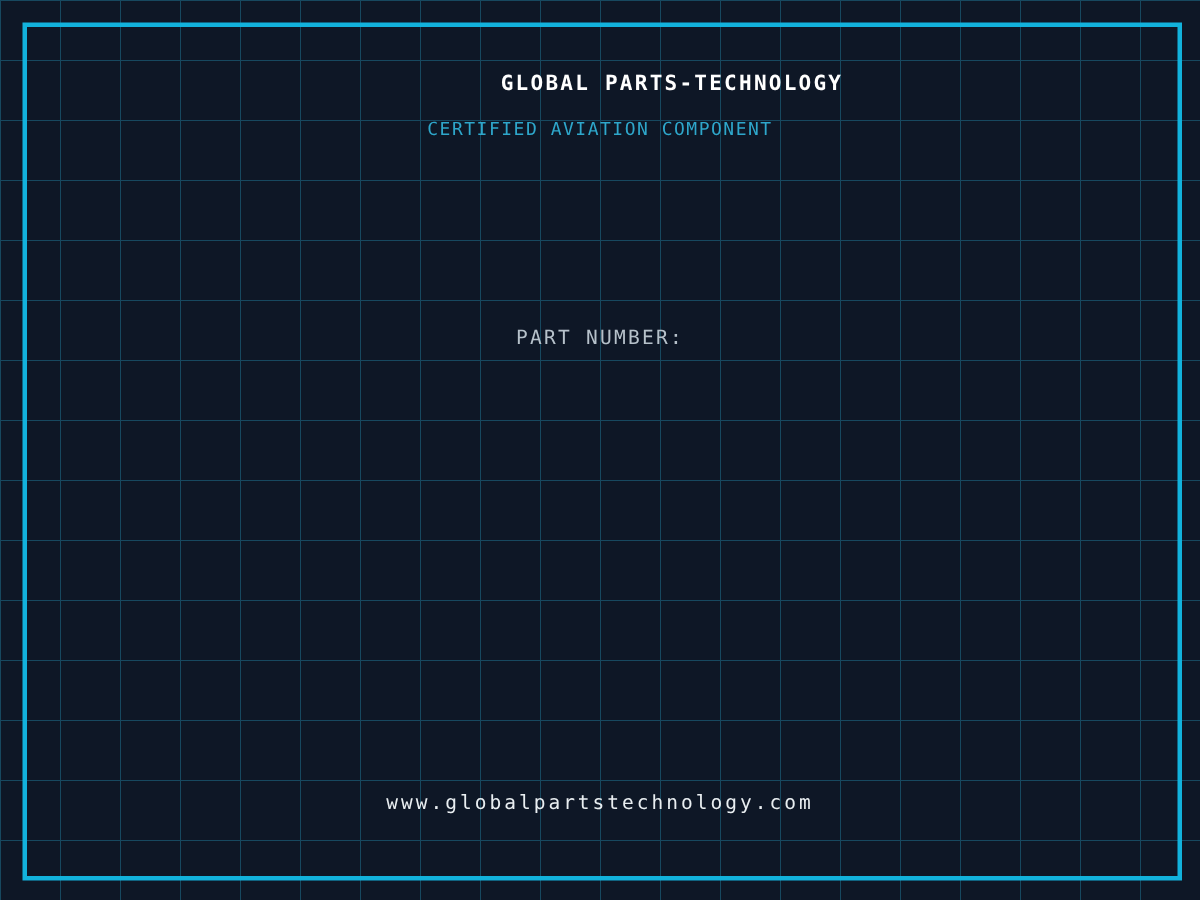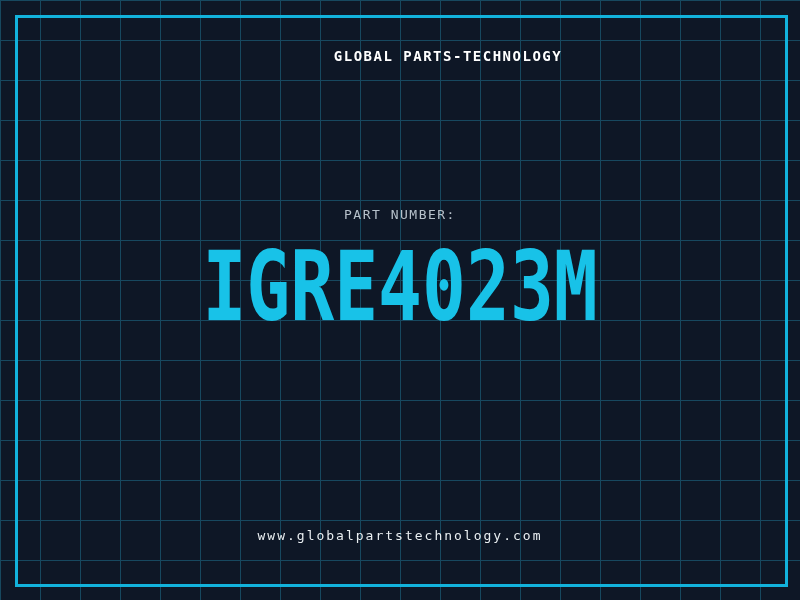--- a/index.html
+++ b/index.html
@@ -43,21 +43,21 @@
     color: #ffffff;
     padding-left: 48px;
   }
   .subtitle {
     top: 79px;
     font-size: 12px;
     letter-spacing: 1px;
     color: #2ea7cb;
   }
   .part-label {
-    top: 207px;
+    top: 218px;
     font-size: 13px;
     letter-spacing: 1.5px;
     color: #b6c1ca;
   }
   .part-number-wrap {
     top: 239px;
     height: 100px;
   }
   .part-number {
     display: inline-block;
@@ -78,21 +78,19 @@
   }
 </style>
 </head>
 <body>
 
 <div class="screen">
   <div class="frame"></div>
 
   <div class="centered-line title">GLOBAL PARTS-TECHNOLOGY</div>
 
+  <div class="centered-line subtitle">CERTIFIED AVIATION COMPONENT</div>
 
   <div class="centered-line part-label">PART NUMBER:</div>
 
-  <div class="centered-line part-number-wrap">
-    <span class="part-number">IGRE4023M</span>
-  </div>
 
   <div class="centered-line website">www.globalpartstechnology.com</div>
 </div>
 
 </body></html>

